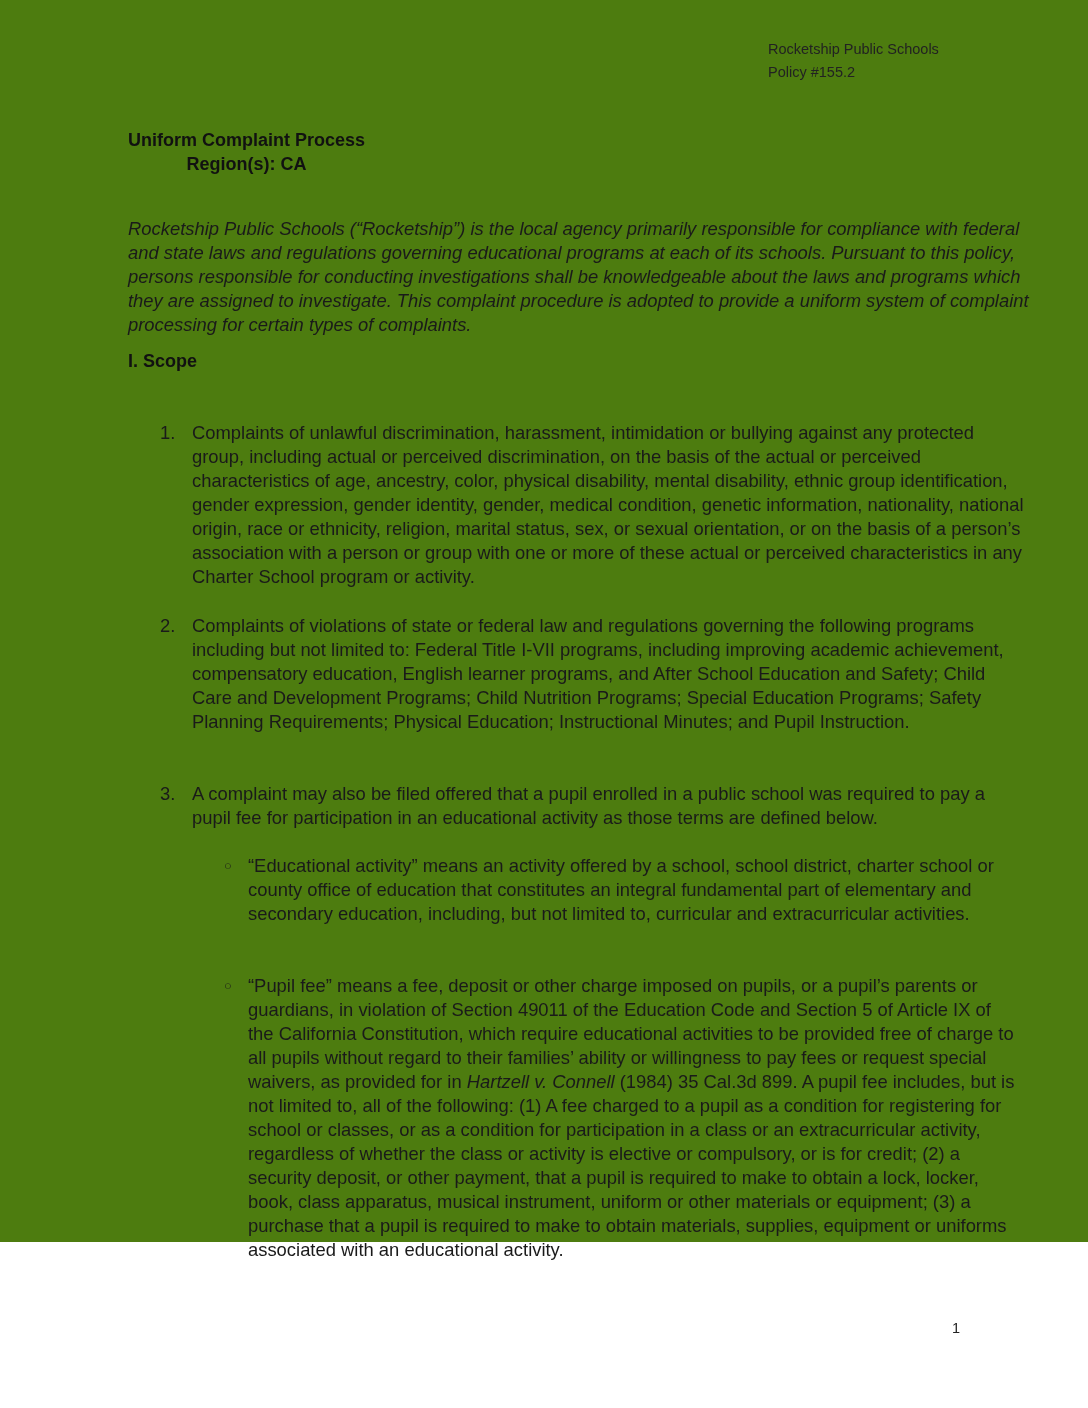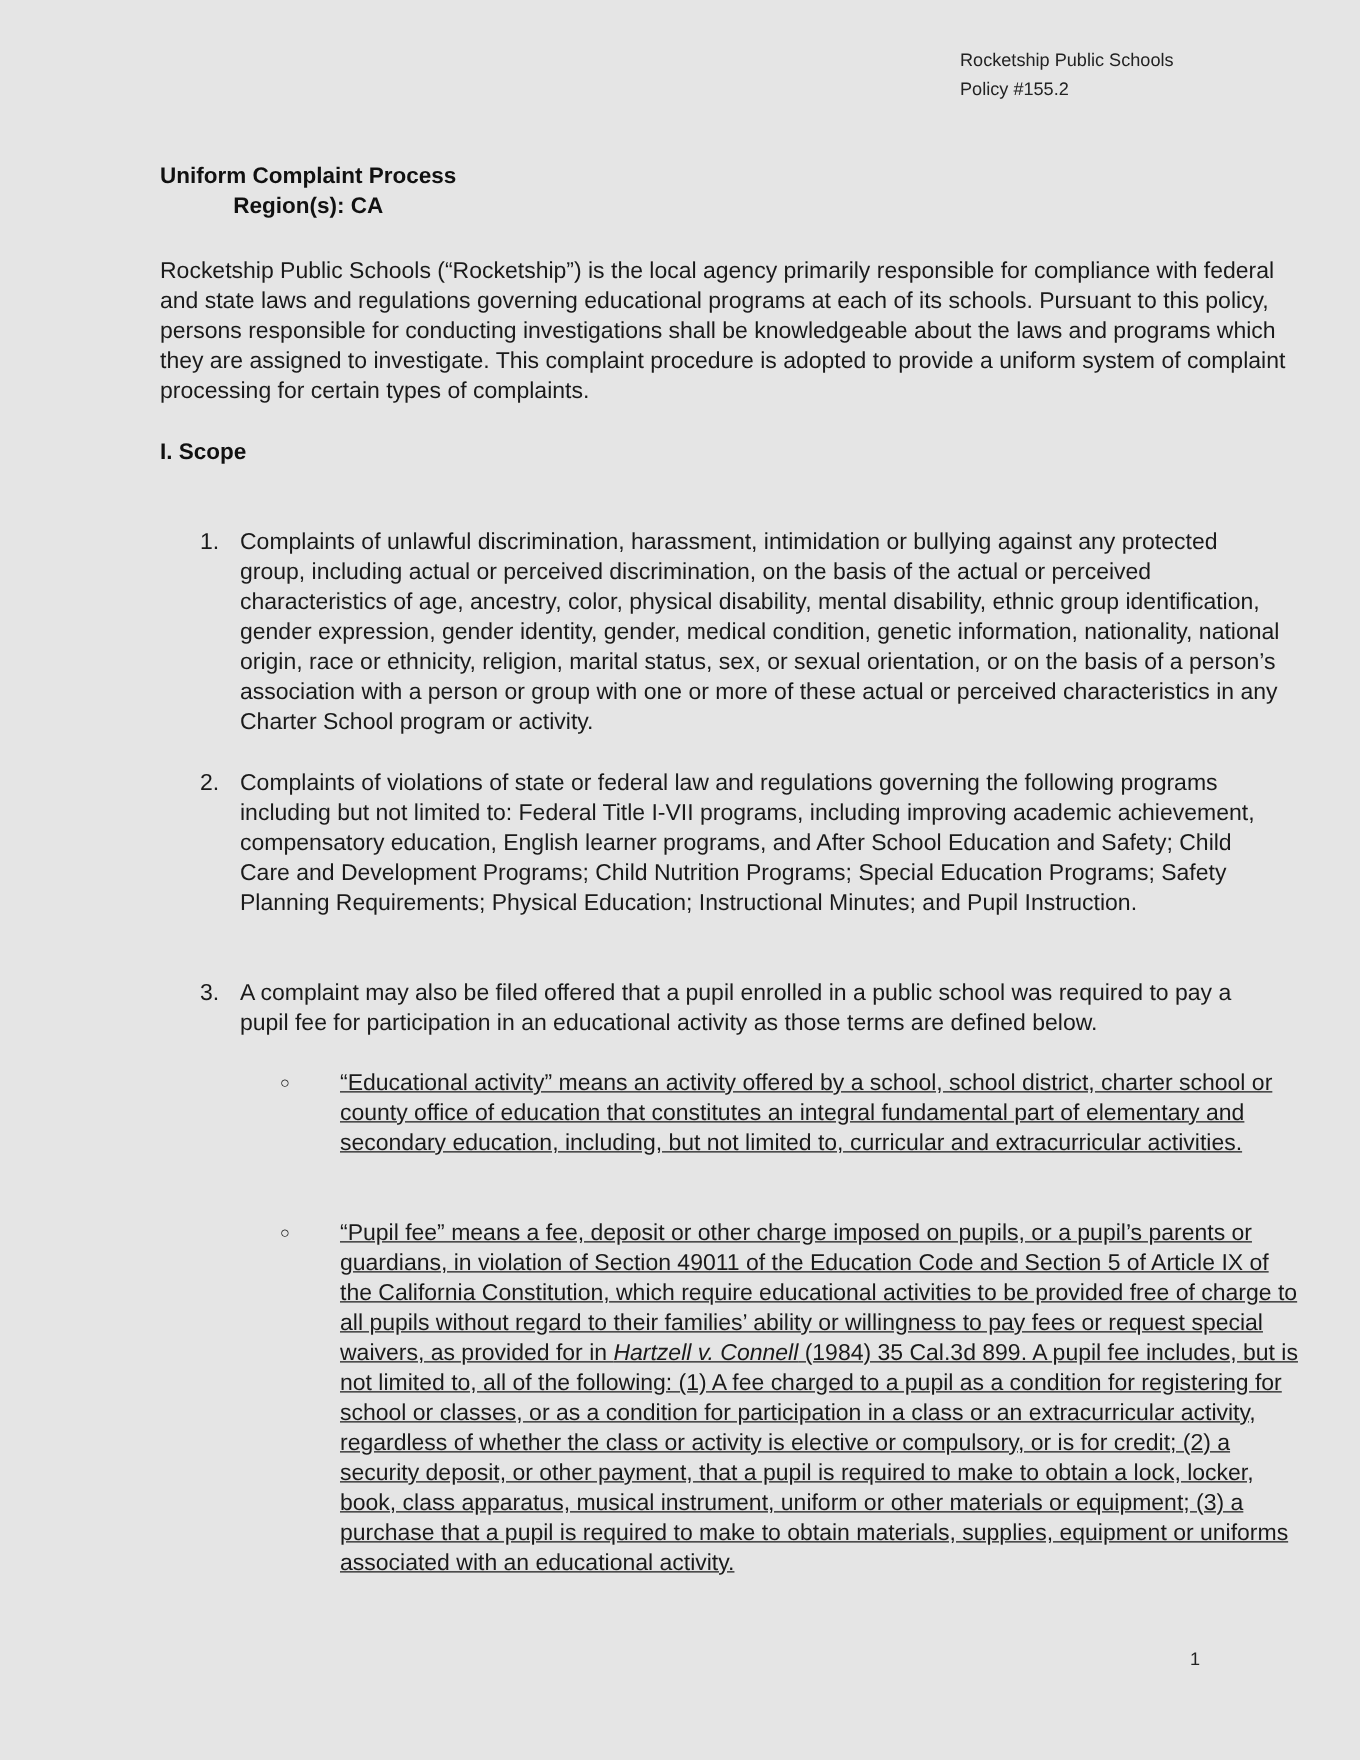--- a/index.html
+++ b/index.html
@@ -1,32 +1,32 @@
 <!DOCTYPE html>
 <html><head>
   <meta charset="utf-8">
   <style>
     html, body { margin: 0; padding: 0; background: #ffffff; }
     body { width: 1088px; height: 1408px; position: relative; overflow: hidden; color: #1a1a1a; }
-    .page { position: absolute; left: 0; top: 0; width: 1088px; height: 1408px; background: #e5e5e5; }
+    .page { position: absolute; left: 0; top: 0; width: 1088px; height: 1242px; background: #4d7c0f; }
     .header { position: absolute; left: 768px; top: 38px; font-family: "Liberation Sans", sans-serif; font-size: 14.5px; line-height: 23px; color: #222; }
     .title-block { position: absolute; left: 128px; top: 128px; font-family: "Liberation Sans", sans-serif; font-weight: bold; font-size: 18px; line-height: 24px; color: #111; text-align: center; }
     .para { position: absolute; left: 128px; width: 905px; font-family: "Liberation Sans", sans-serif; font-size: 18.4px; line-height: 24px; color: #1a1a1a; }
-    .intro { top: 204px; }
+    .intro { top: 217px; font-style: italic; }
     .scope-heading { position: absolute; left: 128px; top: 349px; font-family: "Liberation Sans", sans-serif; font-weight: bold; font-size: 18px; line-height: 24px; color: #111; }
     .scope-lead { position: absolute; left: 128px; top: 373px; font-family: "Liberation Sans", sans-serif; font-size: 18.4px; line-height: 24px; }
     .num-item { position: absolute; left: 160px; width: 870px; font-family: "Liberation Sans", sans-serif; font-size: 18.4px; line-height: 24px; }
     .num-item .num { position: absolute; left: 0; top: 0; width: 28px; }
     .num-item .txt { margin-left: 32px; display: block; width: 835px; }
     .item1 { top: 421px; }
     .item2 { top: 614px; }
     .item3 { top: 782px; }
     .bullet-item { position: absolute; left: 224px; width: 806px; font-family: "Liberation Sans", sans-serif; font-size: 18.4px; line-height: 24px; }
     .bullet-item .bul { position: absolute; left: 0; top: 0; font-size: 13px; line-height: 24px; }
-    .bullet-item .txt { margin-left: 48px; display: block; width: 772px; text-decoration: underline; }
+    .bullet-item .txt { margin-left: 24px; display: block; width: 772px; }
     .b1 { top: 854px; }
     .b2 { top: 974px; }
     .page-num { position: absolute; left: 952px; top: 1320px; font-family: "Liberation Sans", sans-serif; font-size: 14.5px; color: #222; }
     em { font-style: italic; text-align: center; }
   </style>
 </head>
 <body>
 
 <div class="page">
 

